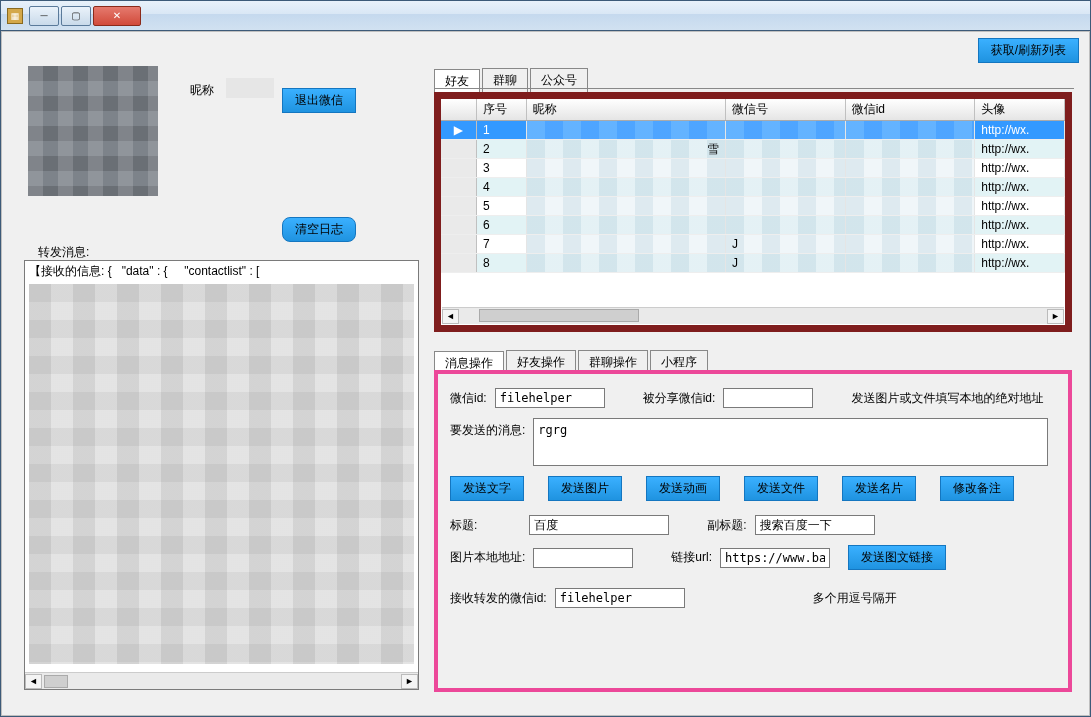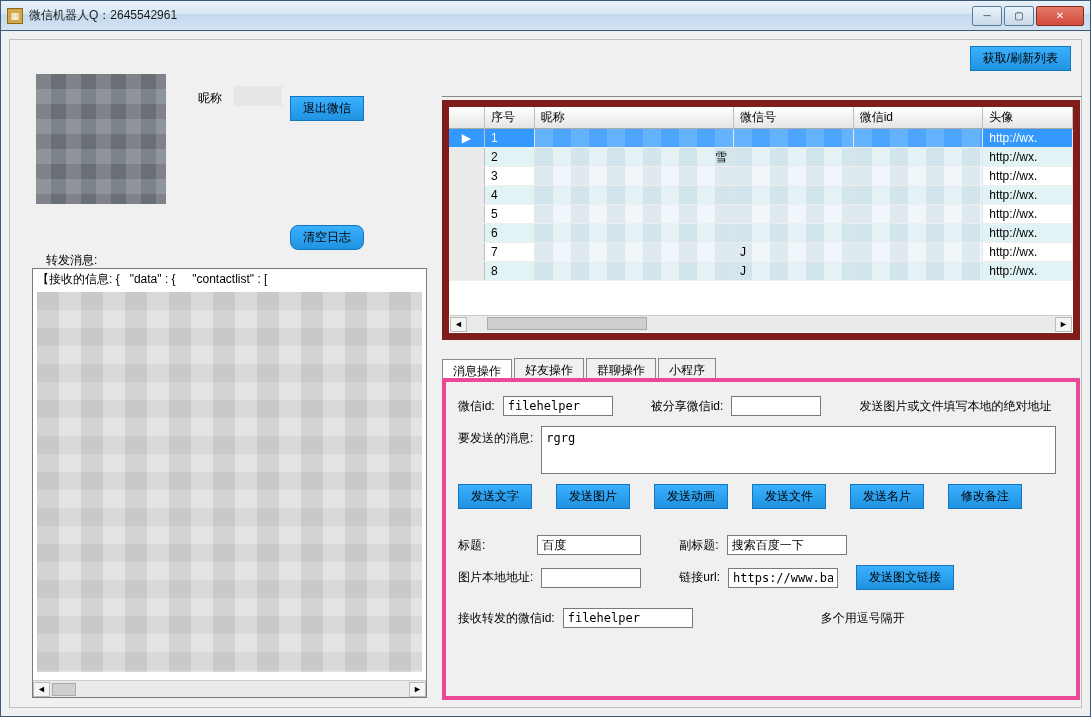--- a/index.html
+++ b/index.html
@@ -6,21 +6,21 @@
 body { background: #5b8cb8; width: 1091px; height: 717px; overflow: hidden; }
 
 .window { width: 1091px; height: 717px; border: 1px solid #3c5a78; display: flex; flex-direction: column; }
 .titlebar { height: 30px; background: linear-gradient(to bottom, #e8f1fa 0%, #d9e7f5 45%, #c5d9ee 46%, #d1e1f1 100%); display: flex; align-items: center; padding: 0 6px; border-bottom: 1px solid #3c5a78; }
 .titlebar .app-icon { width: 16px; height: 16px; background: #d4a84a; border: 1px solid #8a6a20; margin-right: 6px; display:flex;align-items:center;justify-content:center;font-size:9px;color:#fff; }
 .titlebar .title { flex: 1; color: #1a1a1a; }
 .titlebar .win-btns { display: flex; gap: 2px; }
 .titlebar .wb { width: 30px; height: 20px; border: 1px solid #5a7a9a; background: linear-gradient(to bottom,#eaf2fa,#c9daea); display:flex;align-items:center;justify-content:center; cursor: pointer; font-size:10px; color:#333; border-radius:2px;}
 .titlebar .wb.close { width: 48px; background: linear-gradient(to bottom,#e57a6e,#d14a3a); color:#fff; border-color:#8a2a1a;}
 
-.client { flex: 1; background: #f0f0f0; padding: 8px; position: relative; }
+.client { flex: 1; background: #f0f0f0; padding: 0; position: relative; }
 .inner-panel { width: 100%; height: 100%; background: #f0f0f0; border: 1px solid #bfbfbf; position: relative; }
 
 .refresh-btn { position: absolute; top: 6px; right: 10px; }
 
 .wx-btn { background: linear-gradient(to bottom,#3ab0ff,#1f93e0); border: 1px solid #1476c0; color: #000; padding: 3px 12px; cursor: pointer; font-size: 12px; }
 
 .avatar-block { position: absolute; top: 34px; left: 26px; width: 130px; height: 130px; background: #888; }
 .avatar-block .mosaic { width:100%; height:100%; background:
   linear-gradient(90deg, rgba(255,255,255,.15) 50%, transparent 50%),
   linear-gradient(rgba(0,0,0,.15) 50%, transparent 50%);
@@ -77,29 +77,28 @@
 .grid-hscroll .thumb{position:absolute;left:20px;width:160px;height:13px;top:0;background:#cfcfcf;border:1px solid #aaa;}
 
 
 .tabs2 { position: absolute; top: 318px; left: 432px; display: flex; }
 .tabs2-panel { position: absolute; top: 338px; left: 432px; width: 638px; height: 322px; background: #f0f0f0; border: 4px solid #ec4899; padding: 14px 12px; }
 .row { display: flex; align-items: center; margin-bottom: 10px; flex-wrap: wrap; gap: 6px 4px; }
 .lbl { margin-right: 4px; }
 input.txt { border: 1px solid #7a7a7a; padding: 2px 4px; background: #fff; font-family: SimSun, monospace; height: 20px; }
 textarea.txt { border: 1px solid #7a7a7a; padding: 4px; background: #fff; font-family: SimSun, monospace; resize: none; }
 .hint { color: #000; }
-.actions { display:flex; gap: 24px; margin: 8px 0 26px 0; }
+.actions { display:flex; gap: 24px; margin: 8px 0 14px 0; }
 </style>
 </head>
 <body>
 
 <div class="window">
   <div class="titlebar">
     <div class="app-icon">▦</div>
-    <div class="title">微信机器人Q：2645542961</div>
     <div class="win-btns">
       <div class="wb">─</div>
       <div class="wb">▢</div>
       <div class="wb close">✕</div>
     </div>
   </div>
 
   <div class="client">
     <div class="inner-panel">
 
@@ -118,20 +117,25 @@
         <div class="first-line">【接收的信息: {   "data" : {     "contactlist" : [</div>
         <div class="mosaic-area"></div>
         <div class="log-hscroll">
           <div class="sbtn">◄</div>
           <div class="thumb"></div>
           <div style="flex:1"></div>
           <div class="sbtn">►</div>
         </div>
       </div>
 
+      <div class="tabs1">
+        <div class="tab active">好友</div>
+        <div class="tab">群聊</div>
+        <div class="tab">公众号</div>
+      </div>
       <div class="tabs1-underline"></div>
 
       <div class="grid">
         <div class="grid-head">
           <div class="gh sel"></div>
           <div class="gh c1">序号</div>
           <div class="gh c2">昵称</div>
           <div class="gh c3">微信号</div>
           <div class="gh c4">微信id</div>
           <div class="gh c5">头像</div>
@@ -238,21 +242,21 @@
           <button class="wx-btn">发送文字</button>
           <button class="wx-btn">发送图片</button>
           <button class="wx-btn">发送动画</button>
           <button class="wx-btn">发送文件</button>
           <button class="wx-btn">发送名片</button>
           <button class="wx-btn">修改备注</button>
         </div>
 
         <div class="row">
           <span class="lbl">标题:</span>
-          <input class="txt" style="width: 104px; margin-left: 44px;" value="百度">
+          <input class="txt" style="width: 140px; margin-left: 44px;" value="百度">
           <span style="width:30px"></span>
           <span class="lbl">副标题:</span>
           <input class="txt" style="width: 120px;" value="搜索百度一下">
         </div>
 
         <div class="row">
           <span class="lbl">图片本地地址:</span>
           <input class="txt" style="width: 100px;" value="">
           <span style="width:30px"></span>
           <span class="lbl">链接url:</span>

